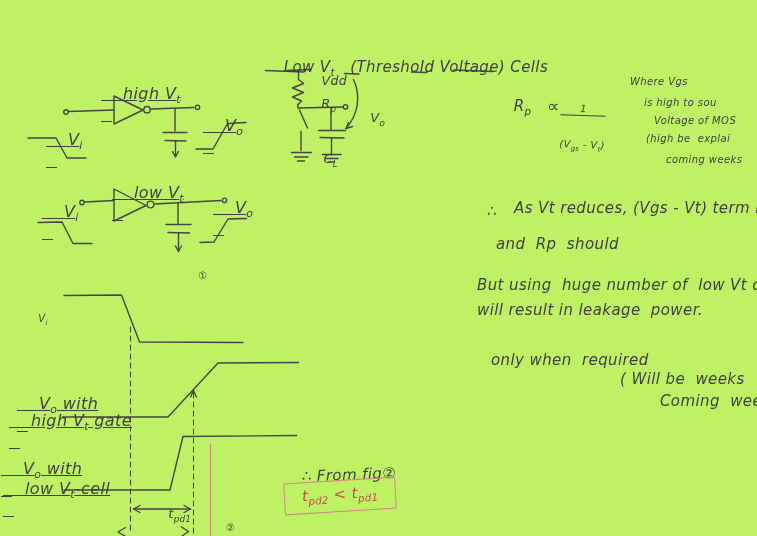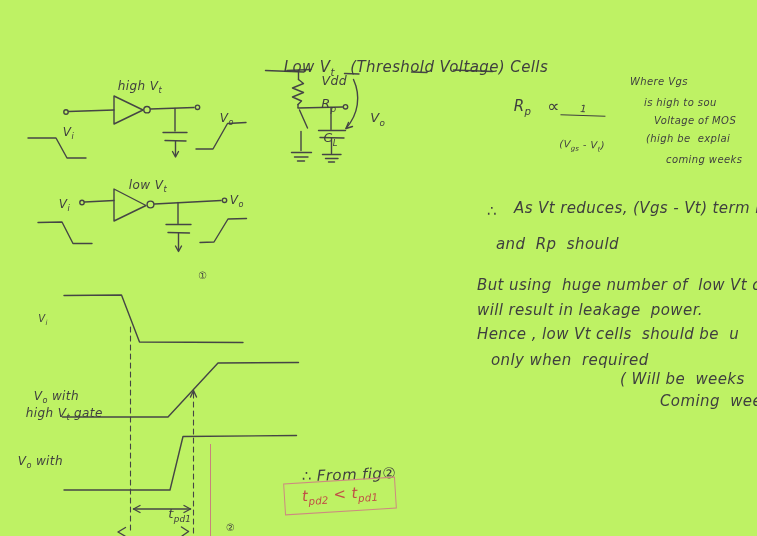--- a/index.html
+++ b/index.html
@@ -4,21 +4,21 @@
 <style>
   html,body{margin:0;padding:0;}
   body{width:757px;height:536px;overflow:hidden;background:#f4f4f2;}
   #page{position:relative;width:757px;height:536px;background:#bef264;overflow:hidden;
         font-family:"DejaVu Sans","Liberation Sans",sans-serif;}
   svg{position:absolute;left:0;top:0;}
   .hw{position:absolute;font-style:italic;color:#3f3f3f;letter-spacing:.4px;white-space:pre;line-height:1.1;}
   .hw sub{font-size:68%;letter-spacing:.2px;}
   .t15{font-size:15px;}
   .t14{font-size:10px;}
-  .t135{font-size:12px;}
+  .t135{font-size:16px;text-decoration:underline;}
   .t13{font-size:13px;}
   .t12{font-size:12.5px;}
   .red{color:#c04f46;}
   .frac{display:inline-block;vertical-align:middle;transform:rotate(2deg);}
   .frac .num{display:block;text-align:center;border-bottom:1.4px solid #3f3f3f;padding:0 8px 1px;}
   .frac .den{display:block;padding-top:1px;}
   #red-box{position:absolute;left:284px;top:480px;width:110px;height:30px;
            border:1.6px solid #cd8a80;transform:rotate(-3.5deg);
            display:flex;align-items:center;justify-content:center;font-size:15px;}
 </style>
@@ -131,21 +131,21 @@
   <div class="hw t14" style="left:184px;top:259px;font-style:normal">
     <span>①</span>
   </div>
 
   <div class="hw t12" style="left:304px;top:60px">
     <span>Vdd</span>
   </div>
   <div class="hw t13" style="left:303px;top:83px">
     <span>R</span><sub>p</sub>
   </div>
-  <div class="hw t12" style="left:306px;top:117px">
+  <div class="hw t12" style="left:306px;top:138px">
     <span>C</span><sub>L</sub>
   </div>
   <div class="hw t13" style="left:352px;top:97px">
     <span>V</span><sub>o</sub>
   </div>
 
   <div class="hw t15" style="left:493px;top:81px">
     <span>R</span><sub>p</sub>
   </div>
   <div class="hw" style="left:524px;top:78px;font-size:17px">
@@ -163,37 +163,39 @@
   <div class="hw t14" style="left:654px;top:115px">Voltage of MOS</div>
   <div class="hw t14" style="left:646px;top:133px">(high be  explai</div>
   <div class="hw t14" style="left:666px;top:154px">coming weeks</div>
 
   <div class="hw t15" style="left:487px;top:203px">∴</div>
   <div class="hw t15" style="left:514px;top:200px">As Vt reduces, (Vgs - Vt) term i</div>
   <div class="hw t15" style="left:496px;top:236px">and  Rp  should</div>
 
   <div class="hw t15" style="left:477px;top:277px">But using  huge number of  low Vt c</div>
   <div class="hw t15" style="left:477px;top:302px">will result in leakage  power.</div>
-  <div class="hw t15" style="left:477px;top:326px">Hence , low Vt cells  should be  u</div>
   <div class="hw t15" style="left:491px;top:352px">only when  required</div>
   <div class="hw t15" style="left:620px;top:371px">( Will be  weeks</div>
   <div class="hw t15" style="left:660px;top:393px">Coming  weeks</div>
 
   <div class="hw t14" style="left:24px;top:302px">
     <span>V</span><sub>i</sub>
   </div>
   <div class="hw t135" style="left:17px;top:377px">
     <span>V</span><sub>o</sub><span> with</span>
   </div>
   <div class="hw t135" style="left:9px;top:394px">
     <span>high V</span><sub>t</sub><span> gate</span>
   </div>
   <div class="hw t135" style="left:1px;top:442px">
     <span>V</span><sub>o</sub><span> with</span>
   </div>
+  <div class="hw t135" style="left:3px;top:462px">
+    <span>low V</span><sub>t</sub><span>-cell</span>
+  </div>
   <div class="hw t13" style="left:150px;top:493px">
     <span>t</span><sub>pd1</sub>
   </div>
 
   <div class="hw t15" style="left:281px;top:450px;transform:rotate(-2deg)">
     <span>∴</span><span> From fig</span><span style="font-style:normal">②</span>
   </div>
   <div id="red-box" class="hw red">
     <span><span>t</span><sub>pd2</sub><span> &lt; </span><span>t</span><sub>pd1</sub></span>
   </div>

